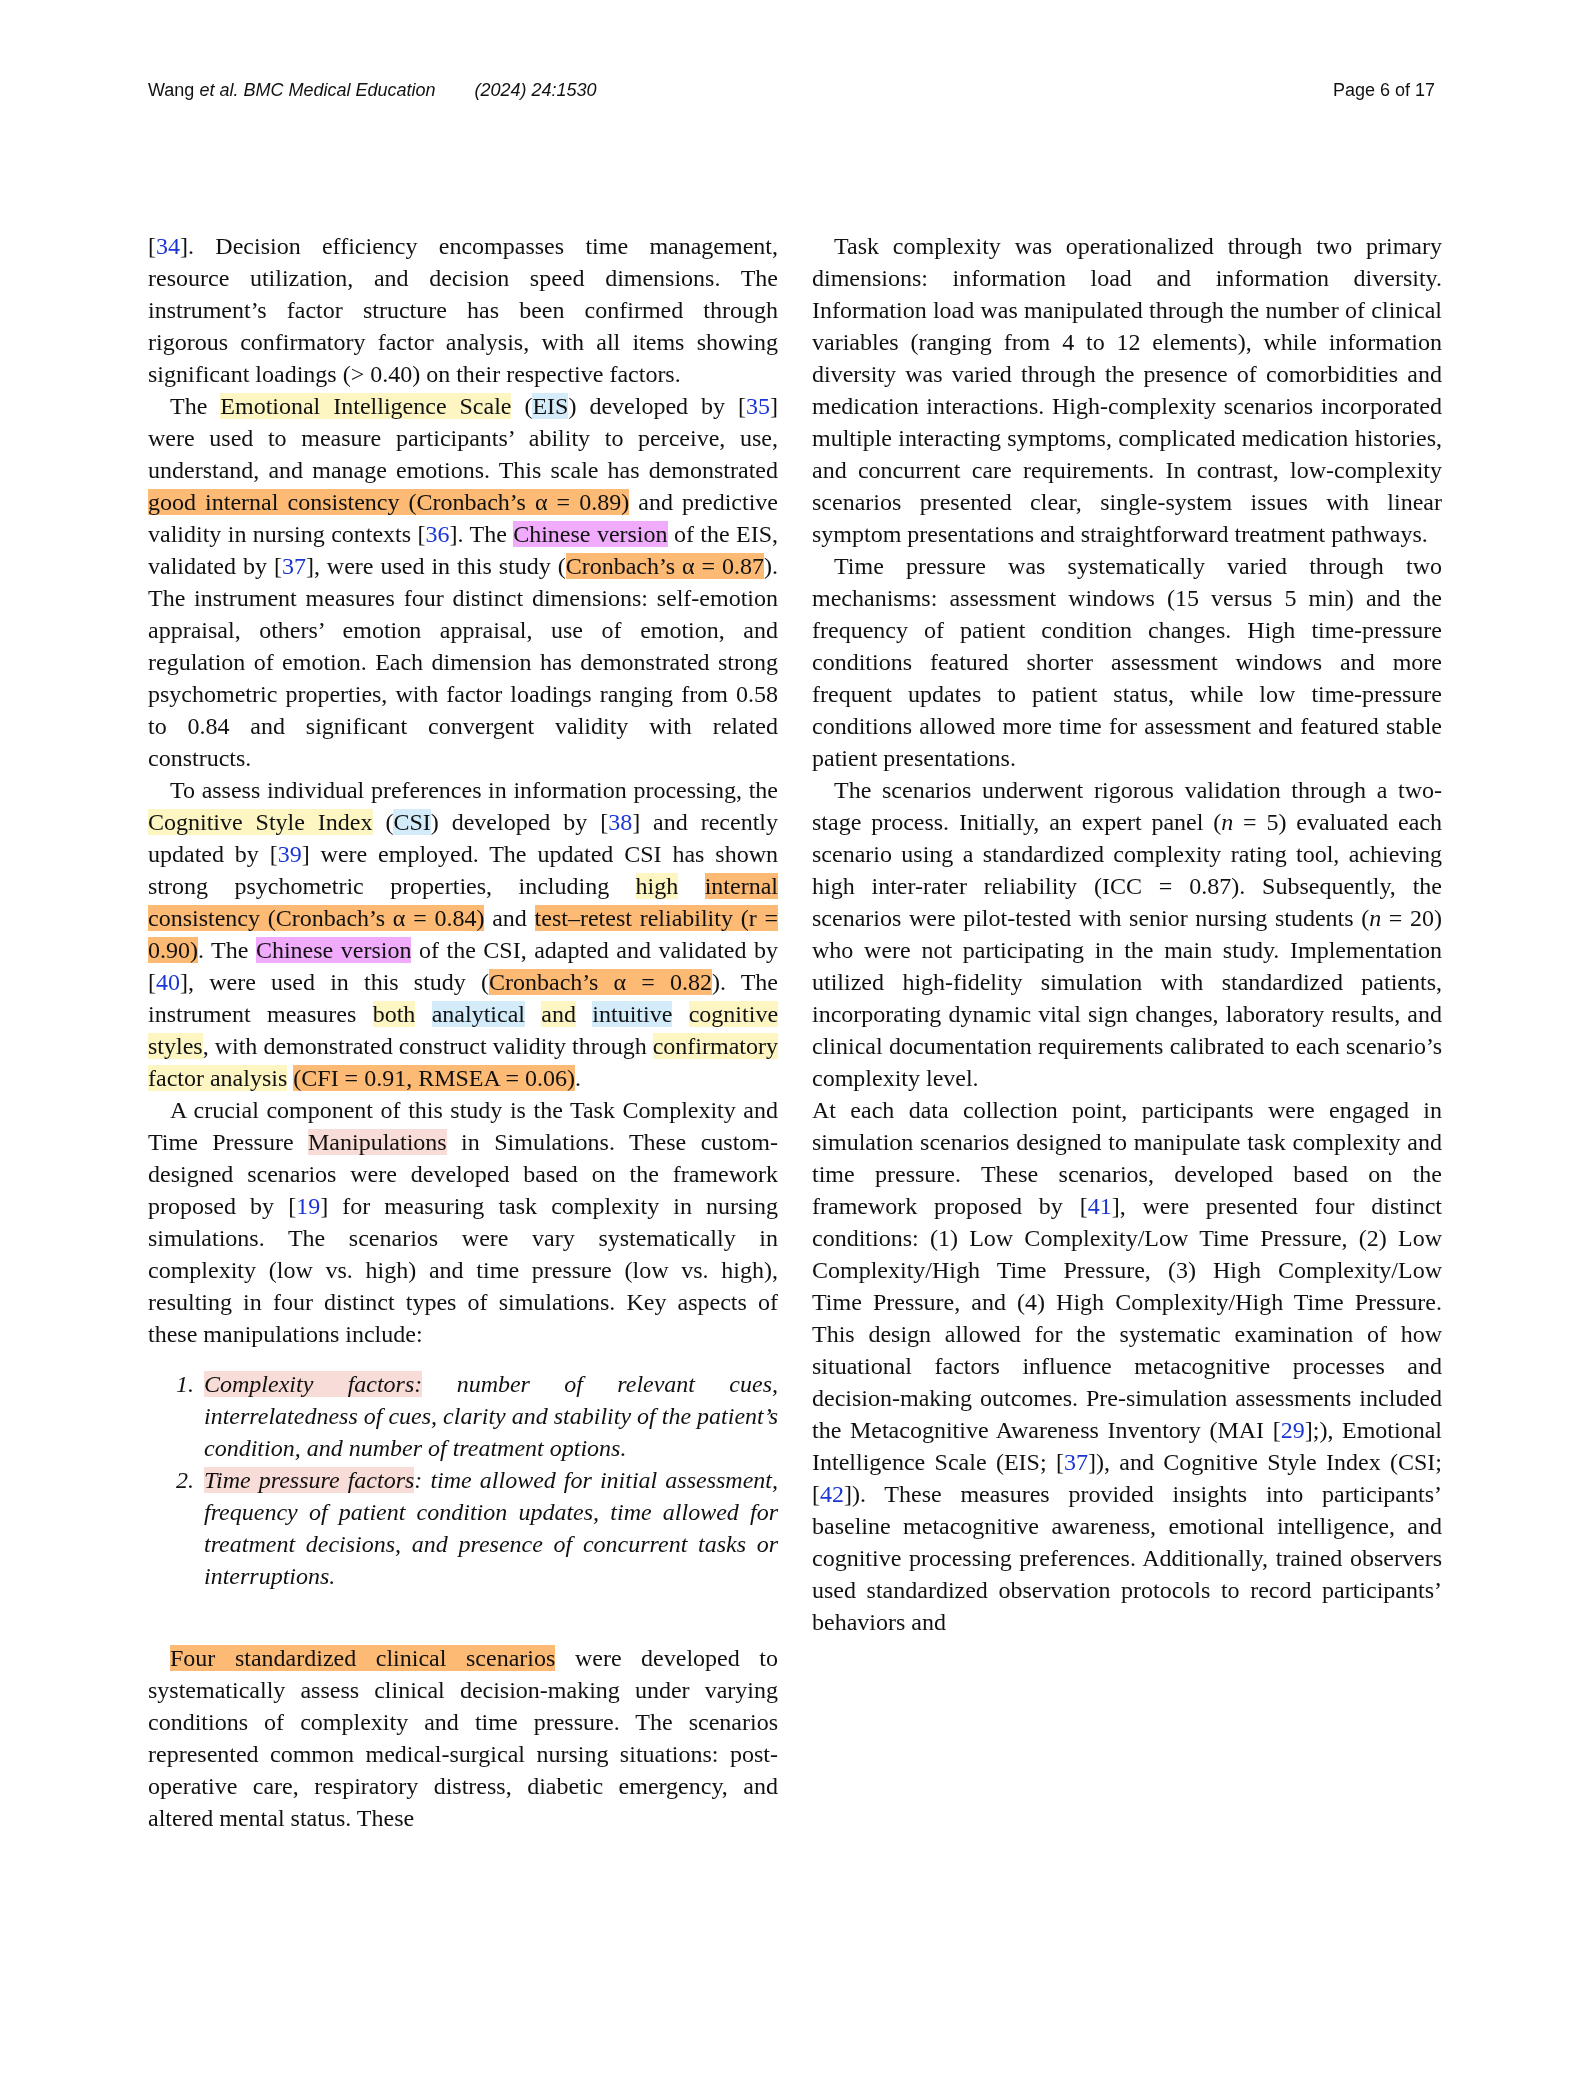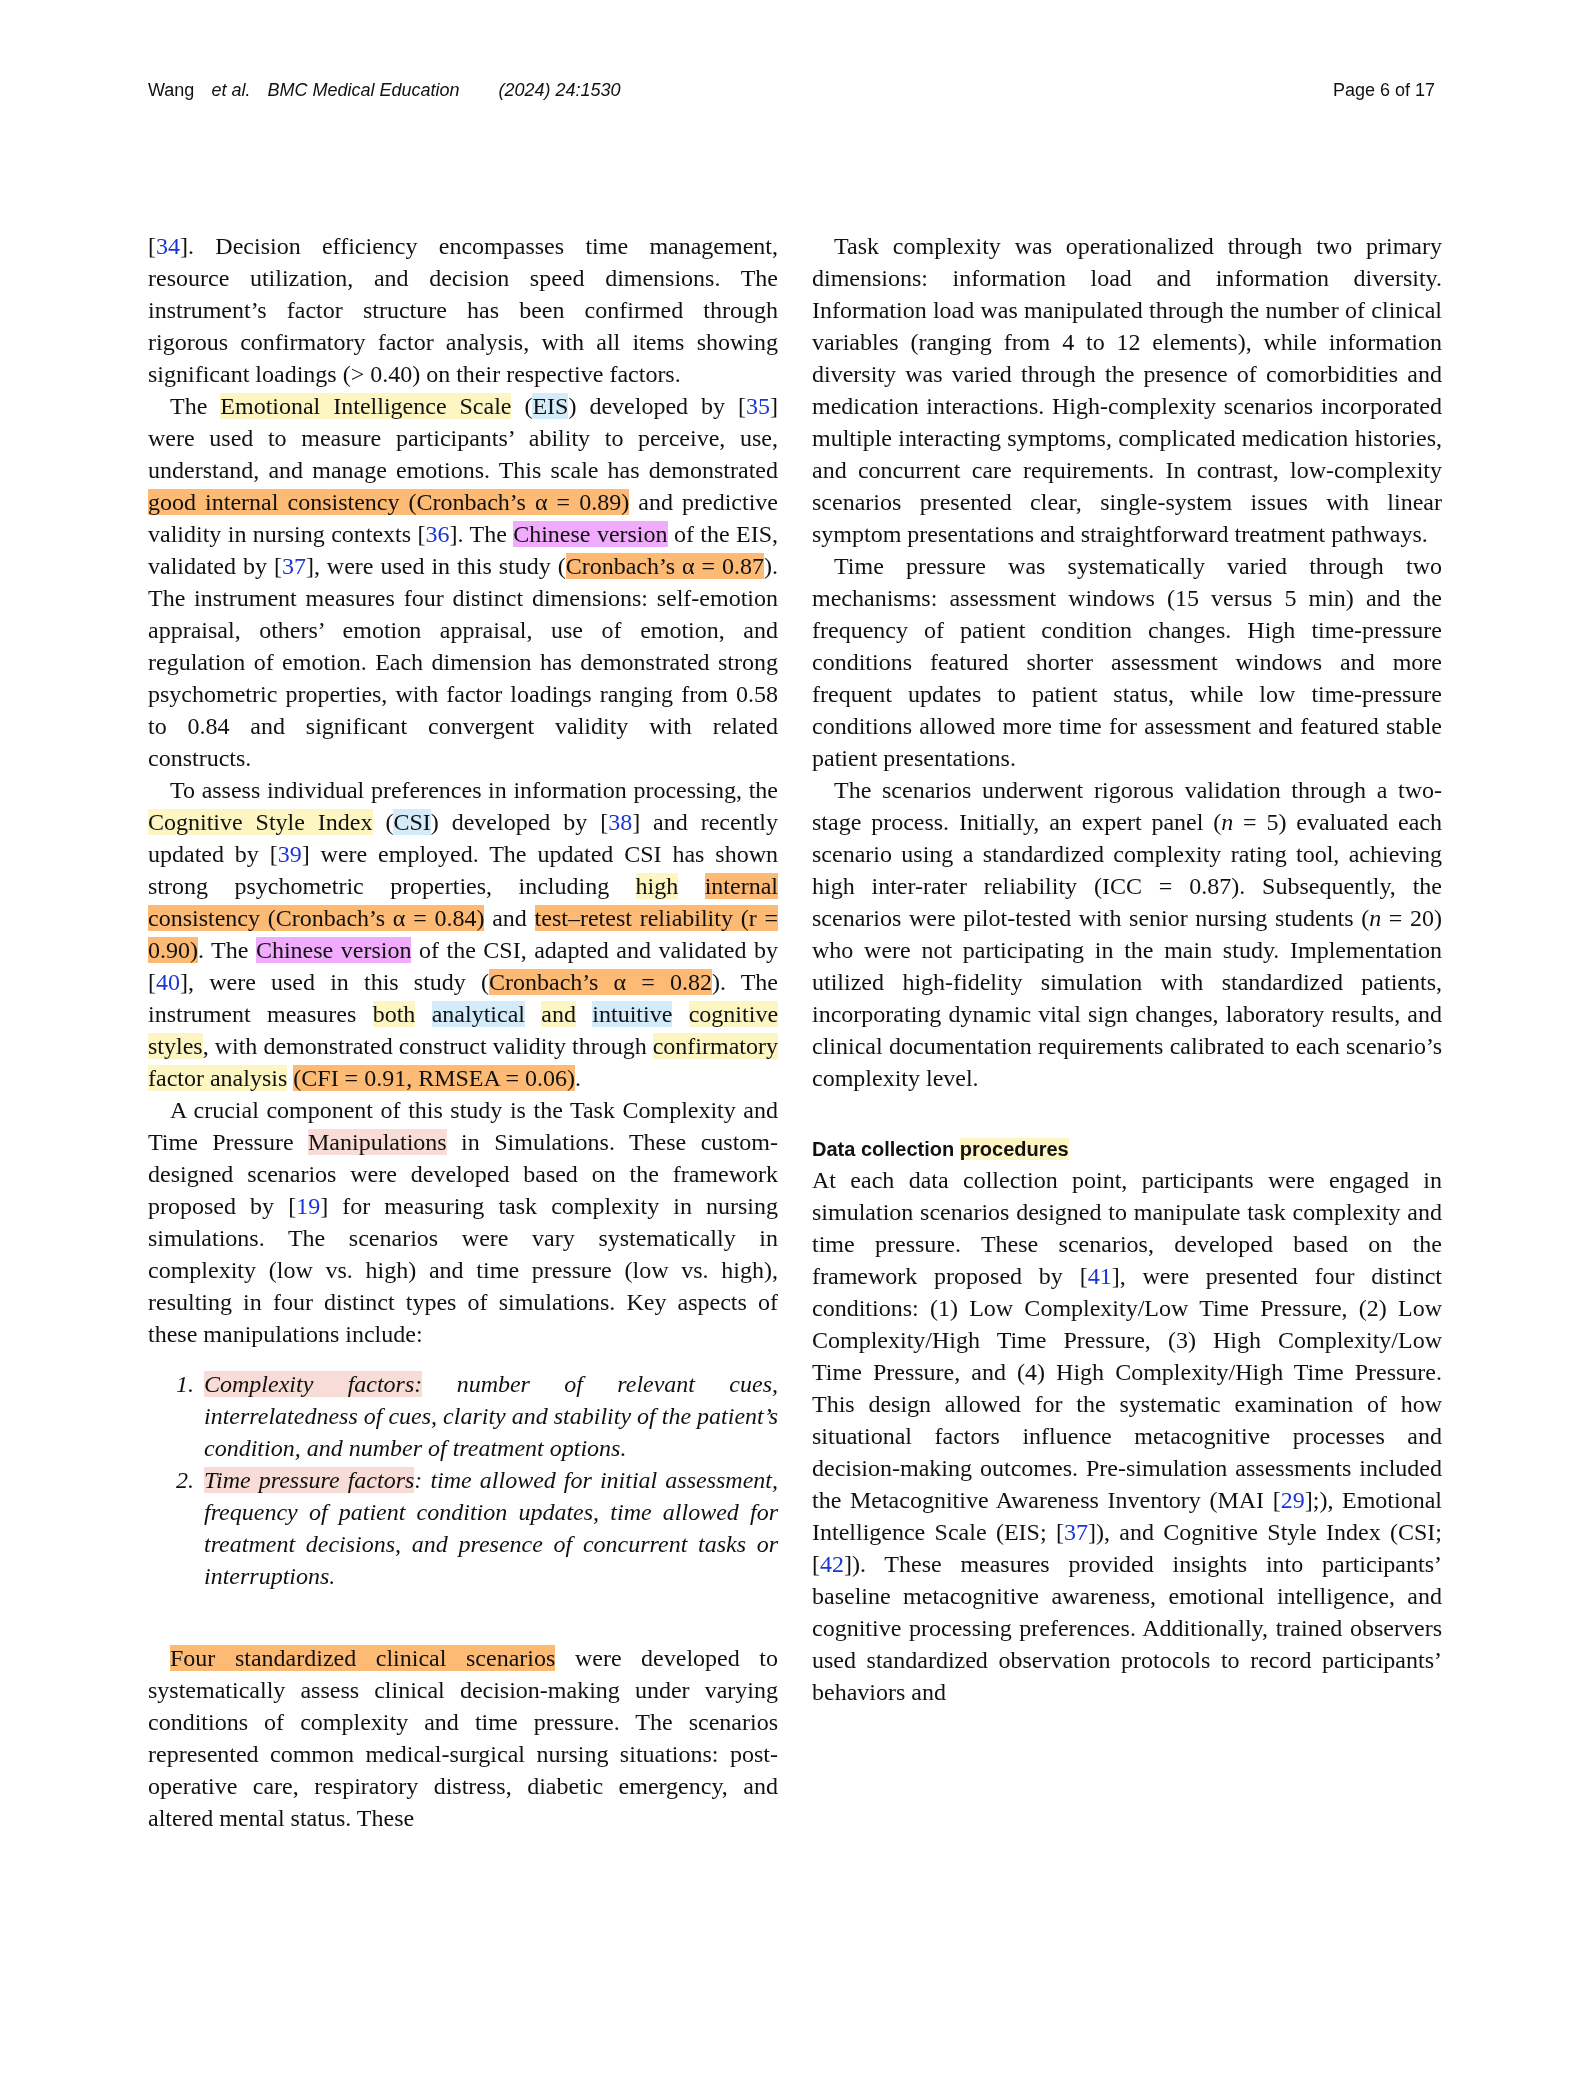--- a/index.html
+++ b/index.html
@@ -1,20 +1,20 @@
 <!DOCTYPE html>
 <html><head>
 <meta charset="utf-8">
 <style>
   html, body { margin: 0; padding: 0; background: #ffffff; }
   body { width: 1584px; height: 2080px; position: relative; overflow: hidden; color: #111; }
   .header { position: absolute; top: 80px; left: 148px; right: 148px; height: 30px;
     font-family: "Liberation Sans", sans-serif; font-size: 18px; color: #111; }
   .header .left { position: absolute; left: 0; top: 0; }
-  .header .left .journal { font-style: italic; margin-left: 12px; }
+  .header .left .journal { font-style: italic; }
   .header .left .year { font-style: italic; margin-left: 34px; }
   .header .right { position: absolute; right: 1px; top: 0; }
   .col { position: absolute; top: 222px; width: 630px;
     font-family: "Liberation Serif", serif; font-size: 24px; line-height: 32px; text-align: justify; hyphens: auto; margin-top: 8px; }
   .col.left { left: 148px; }
   .col.right { left: 812px; }
   p { margin: 0; }
   p.indent { text-indent: 22px; }
   .ref { color: #1a35d6; }
   .hl-y { background: #fdf6c3; }
@@ -61,16 +61,15 @@
 </div>
 
 <div class="col right">
 
   <p class="indent">Task complexity was operationalized through two primary dimensions: information load and information diversity. Information load was manipulated through the number of clinical variables (ranging from 4 to 12 elements), while information diversity was varied through the presence of comorbidities and medication interactions. High-complexity scenarios incorporated multiple interacting symptoms, complicated medication histories, and concurrent care requirements. In contrast, low-complexity scenarios presented clear, single-system issues with linear symptom presentations and straightforward treatment pathways.</p>
 
   <p class="indent">Time pressure was systematically varied through two mechanisms: assessment windows (15 versus 5 min) and the frequency of patient condition changes. High time-pressure conditions featured shorter assessment windows and more frequent updates to patient status, while low time-pressure conditions allowed more time for assessment and featured stable patient presentations.</p>
 
   <p class="indent"><span>The scenarios underwent rigorous validation through a two-stage process. Initially, an expert panel (</span><i>n</i><span> = 5) evaluated each scenario using a standardized complexity rating tool, achieving high inter-rater reliability (ICC = 0.87). Subsequently, the scenarios were pilot-tested with senior nursing students (</span><i>n</i><span> = 20) who were not participating in the main study. Implementation utilized high-fidelity simulation with standardized patients, incorporating dynamic vital sign changes, laboratory results, and clinical documentation requirements calibrated to each scenario’s complexity level.</span></p>
 
-  <div class="section-title"><span>Data collection </span><span class="hl-y">procedures</span></div>
 
   <p><span>At each data collection point, participants were engaged in simulation scenarios designed to manipulate task complexity and time pressure. These scenarios, developed based on the framework proposed by </span>[<a class="ref">41</a>]<span>, were presented four distinct conditions: (1) Low Complexity/Low Time Pressure, (2) Low Complexity/High Time Pressure, (3) High Complexity/Low Time Pressure, and (4) High Complexity/High Time Pressure. This design allowed for the systematic examination of how situational factors influence metacognitive processes and decision-making outcomes. Pre-simulation assessments included the Metacognitive Awareness Inventory (MAI </span>[<a class="ref">29</a>]<span>;), Emotional Intelligence Scale (EIS; </span>[<a class="ref">37</a>]<span>), and Cognitive Style Index (CSI; </span>[<a class="ref">42</a>]<span>). These measures provided insights into participants’ baseline metacognitive awareness, emotional intelligence, and cognitive processing preferences. Additionally, trained observers used standardized observation protocols to record participants’ behaviors and</span></p>
 </div>
 
 </body></html>

